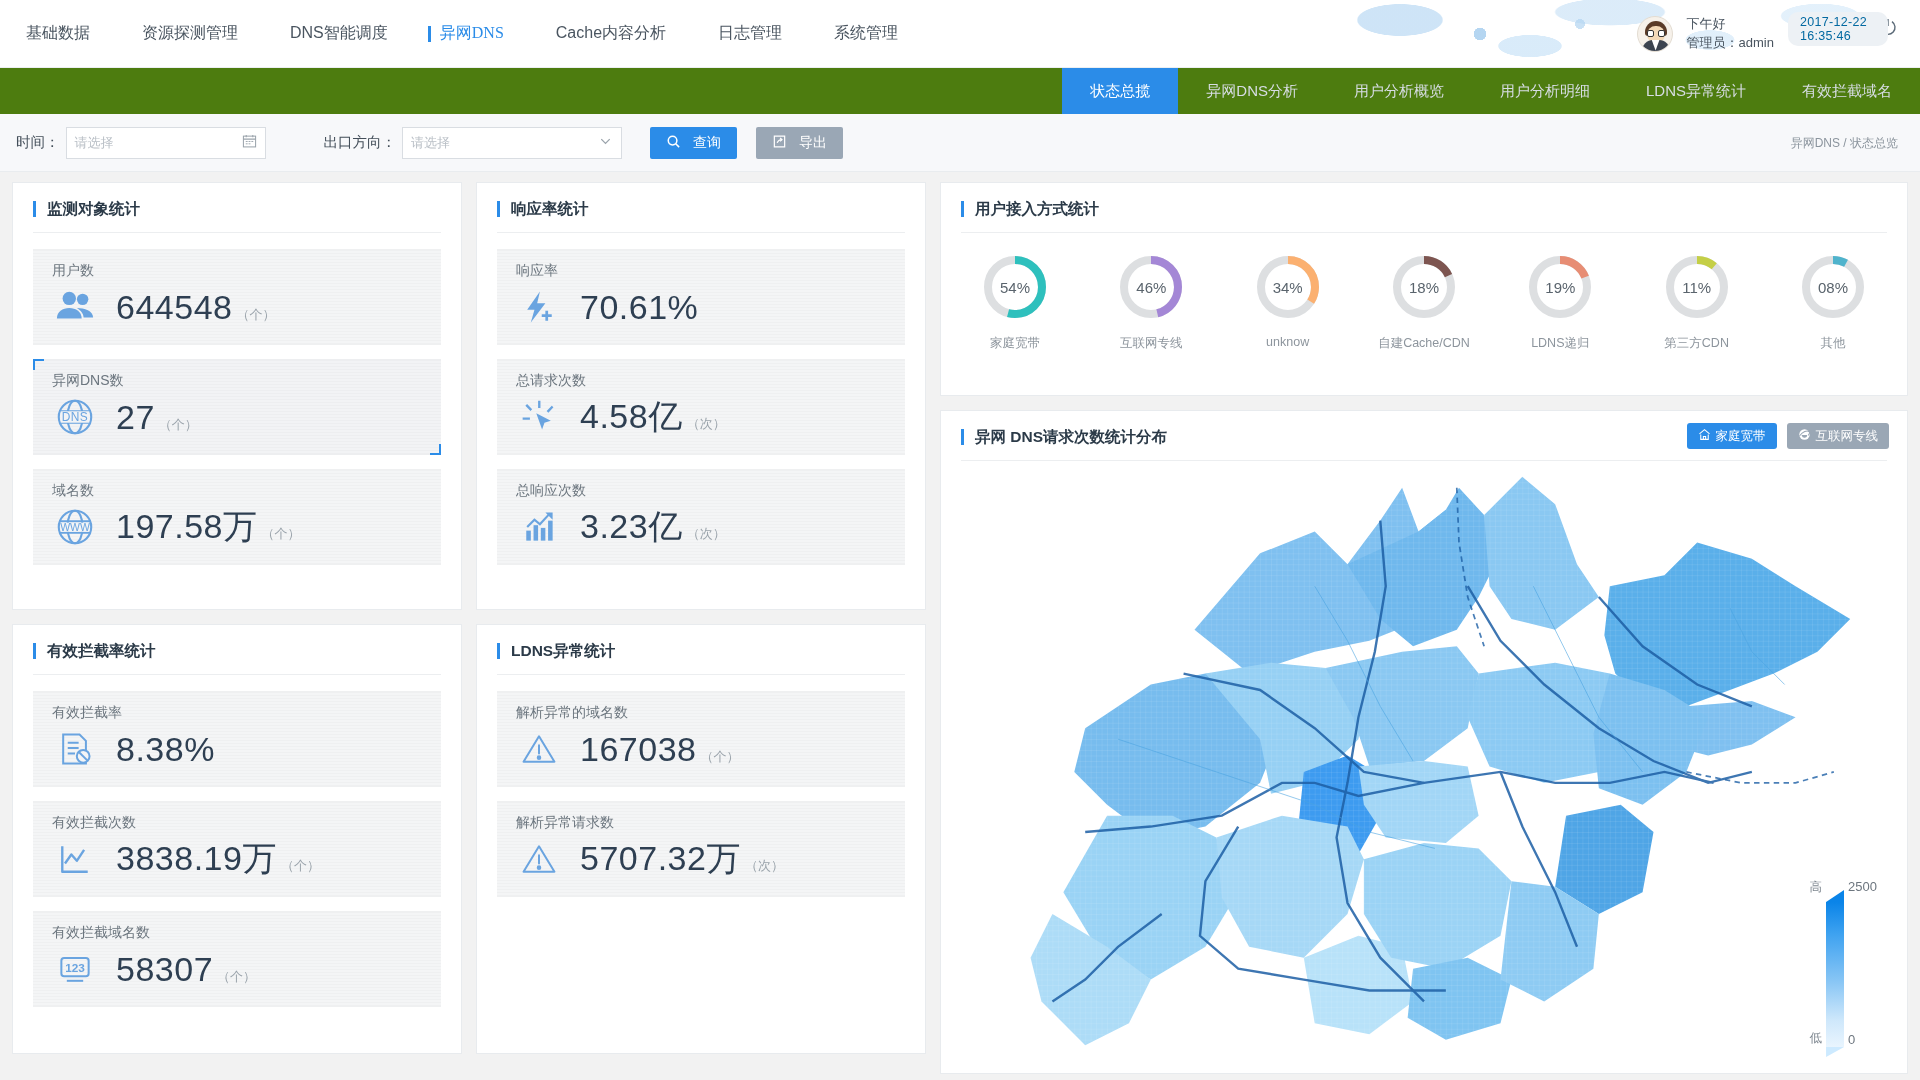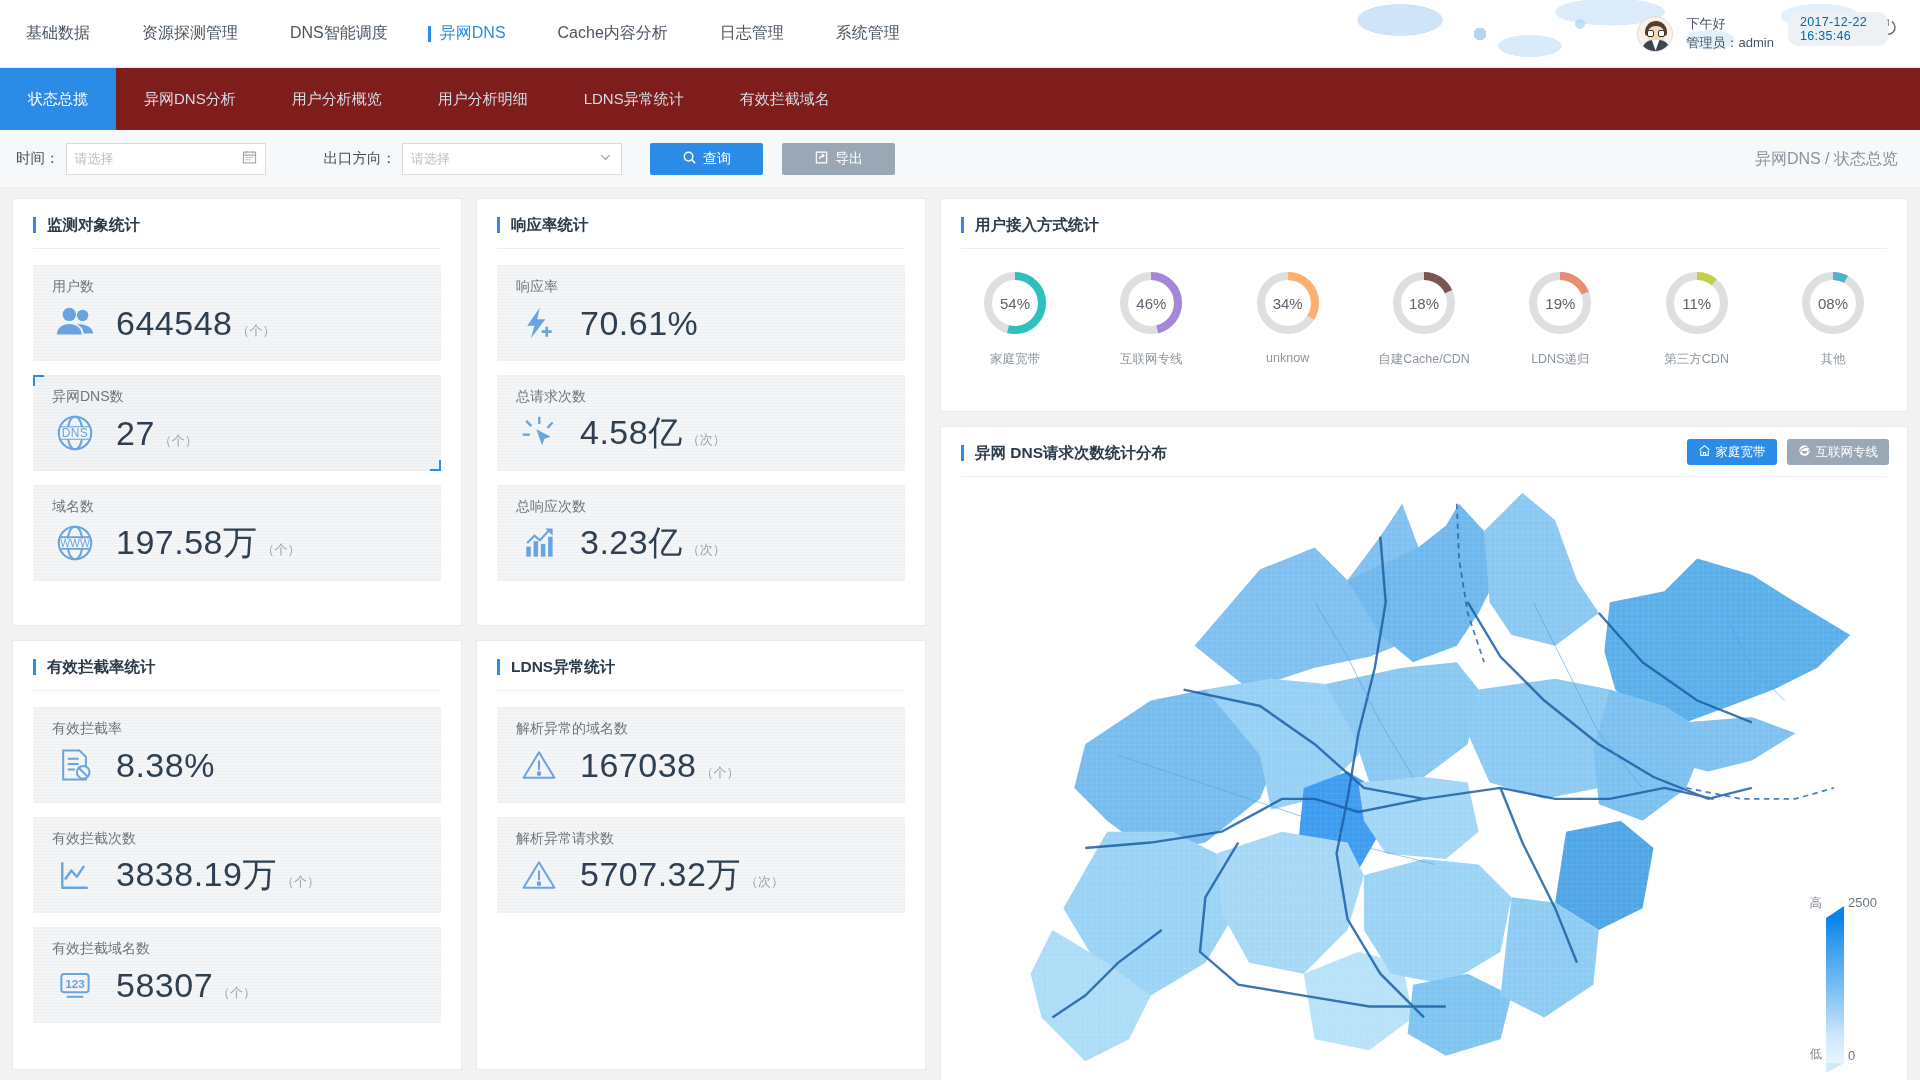--- a/index.html
+++ b/index.html
@@ -29,21 +29,21 @@
   }
   .logo-area { display: flex; align-items: center; padding-left: 22px; width: 430px; z-index: 2; }
   .logo-mark { width: 34px; height: 34px; position: relative; margin-right: 12px; }
   .logo-title { font-size: 23px; color: #2b3a48; letter-spacing: .5px; }
 
   .nav { display: flex; align-items: center; flex: 1; z-index: 2; }
   .nav-item {
     font-size: 16px; color: #4a5560; padding: 0 26px; cursor: pointer;
     white-space: nowrap; position: relative;
   }
-  .nav-item.active { color: #2b8ce8; }
+  .nav-item.active { color: #2b8ce8; font-family: Liberation Serif, serif; }
   .nav-item.active::before {
     content: ""; position: absolute; left: 14px; top: 50%; transform: translateY(-50%);
     width: 3px; height: 16px; background: #2b8ce8;
   }
 
   .user-area { display: flex; align-items: center; padding-right: 18px; z-index: 2; gap: 14px; }
   .avatar {
     width: 36px; height: 36px; border-radius: 50%; background: #f6f1ea;
     border: 1px solid #e3dcd2; position: relative; overflow: hidden; flex: none;
   }
@@ -59,21 +59,21 @@
   .hicons { display: flex; align-items: center; gap: 22px; margin-left: 6px; }
   .hicon { width: 20px; height: 20px; color: #5b6a78; cursor: pointer; }
   .datetime {
     position: absolute; right: 14px; bottom: 5px;
     background: #edf1f5; color: #0369a1; font-size: 12.5px;
     padding: 3px 12px; border-radius: 10px; letter-spacing: .3px;
   }
   .user-right { position: relative; display: flex; align-items: center; gap: 22px; padding-right: 4px; padding-bottom: 14px; }
 
   
-  .tabbar { height: 62px; background: #7f1d1d; display: flex; align-items: stretch; }
+  .tabbar { height: 46px; background: #4d7c0f; display: flex; align-items: stretch; justify-content: flex-end; }
   .tab {
     display: flex; align-items: center; justify-content: center;
     padding: 0 28px; font-size: 15px; color: #d7dde4; cursor: pointer; white-space: nowrap;
   }
   .tab.active { background: #2b8ce8; color: #ffffff; }
 
   
   .filterbar {
     height: 58px; background: #f7f8fa; display: flex; align-items: center;
     padding: 0 16px; border-bottom: 1px solid #e9ecef; position: relative;
@@ -81,28 +81,28 @@
   .fgroup { display: flex; align-items: center; }
   .flabel { font-size: 14.5px; color: #434e59; margin-right: 6px; white-space: nowrap; }
   .finput {
     width: 200px; height: 32px; border: 1px solid #d9dde2; background: #fff;
     display: flex; align-items: center; padding: 0 8px; position: relative;
   }
   .finput .ph { font-size: 13px; color: #b9bfc6; }
   .finput .tail { position: absolute; right: 8px; top: 50%; transform: translateY(-50%); color: #9aa3ab; }
   .fselect { width: 220px; }
   .btn {
-    height: 32px; display: flex; align-items: center; gap: 6px;
-    padding: 0 32px; font-size: 14px; color: #fff; cursor: pointer; border-radius: 2px;
+    height: 32px; display: flex; align-items: center; gap: 12px;
+    padding: 0 16px; font-size: 14px; color: #fff; cursor: pointer; border-radius: 2px;
   }
   .btn-query { background: #2b8ce8; margin-left: 28px; }
   .btn-export { background: #9aa7b5; margin-left: 19px; justify-content: flex-end; }
   .breadcrumb {
     position: absolute; right: 22px; top: 50%; transform: translateY(-50%);
-    font-size: 16px; color: #8b949d;
+    font-size: 12px; color: #8b949d;
   }
 
   
   .content { display: flex; padding: 10px 12px 0 12px; gap: 14px; height: 902px; }
   .col { display: flex; flex-direction: column; gap: 14px; }
   .col-a { width: 450px; } .col-b { width: 450px; } .col-c { flex: 1; }
 
   .card { background: #fff; border: 1px solid #e8ebee; display: flex; flex-direction: column; }
   .card-head { padding: 16px 20px 12px 20px; position: relative; }
   .card-head .bar {

